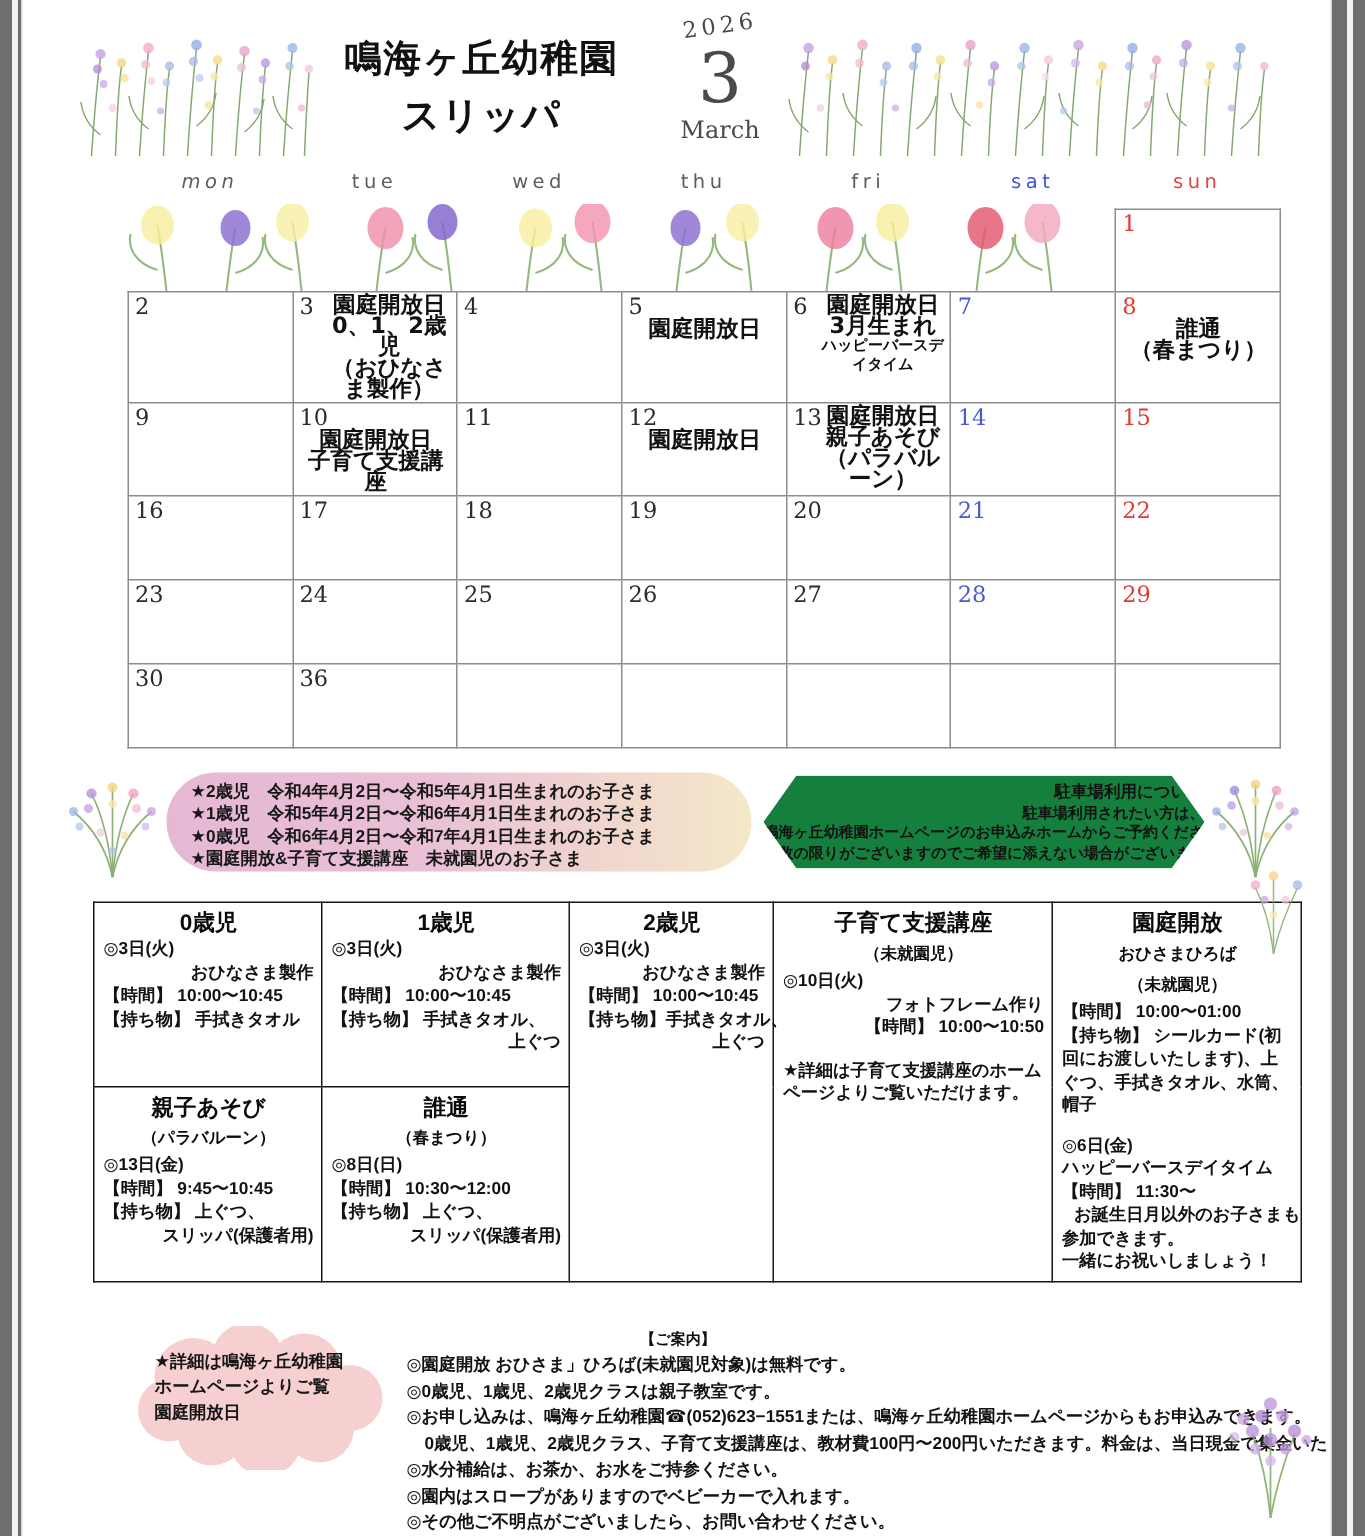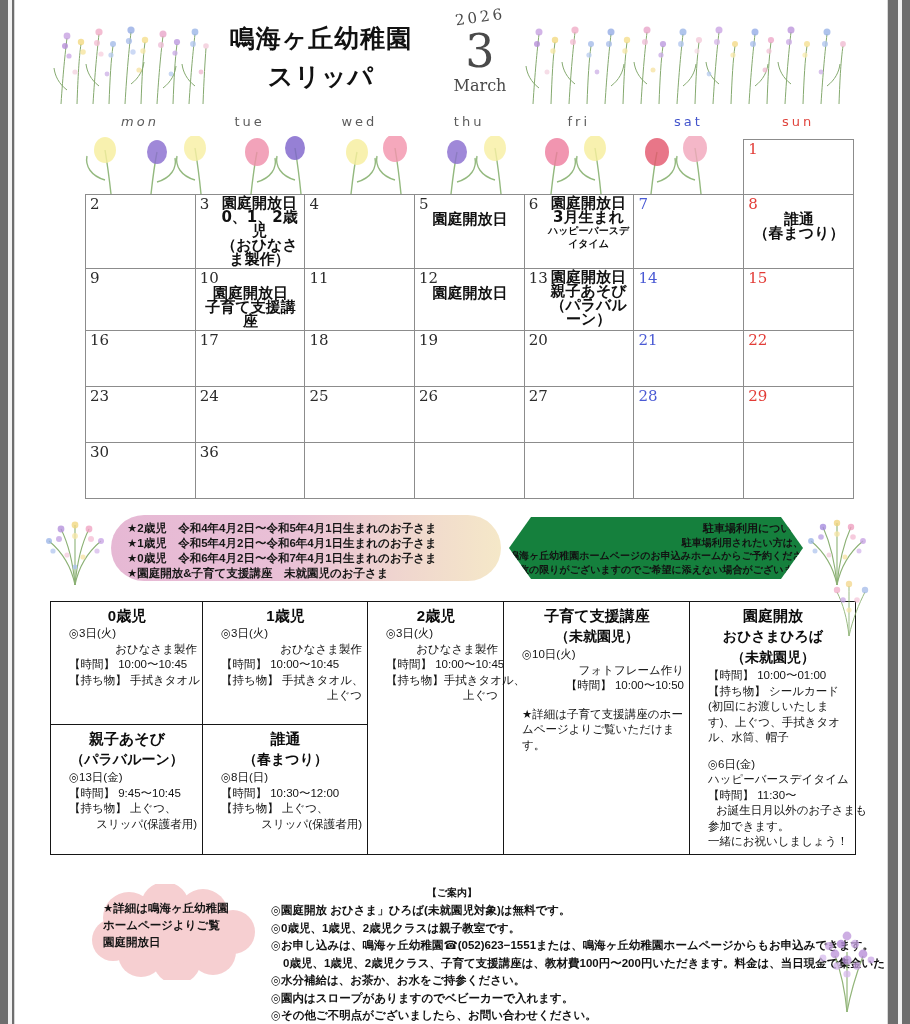--- a/index.html
+++ b/index.html
@@ -82,25 +82,25 @@
   .ribbon-gold {
     position:absolute; left:494px; top:12px; width:294px; height:62px;
     background:#15803d; text-align:right;
     clip-path: polygon(0 50%, 22px 0, calc(100% - 22px) 0, 100% 50%, calc(100% - 22px) 100%, 22px 100%);
     padding-top:5px;
   }
   .ribbon-gold .ln { font-size:10px; font-weight:bold; line-height:13.5px; color:#121212; white-space:nowrap; }
   .ribbon-gold .ln.hd { font-size:11px; }
 
   
-  #details { position:absolute; left:35px; top:601px; width:805px; border-collapse:collapse; table-layout:fixed; }
+  #details { position:absolute; left:47px; top:601px; width:805px; border-collapse:collapse; table-layout:fixed; }
   #details td { border:1.6px solid #161616; vertical-align:top; padding:3px 5px 4px 6px; }
   .dt-h { text-align:center; font-size:15px; font-weight:bold; line-height:21px; color:#0b0b0b; }
-  .dt-h .sub { font-size:14px; display:block; }
-  .dt-b { font-size:11.5px; line-height:15.5px; color:#121212; font-weight:normal;margin-left:12px; }
+  .dt-h .sub { font-size:11px; display:block; }
+  .dt-b { font-size:11.5px; line-height:15.5px; color:#121212; font-weight:bold; }
   .dt-b .r { display:block; white-space:nowrap; }
   .dt-b .r.ind { padding-left:8px;text-align:right; }
   .dt-b.wrap .r { white-space:normal; }
 
   
   #guide { position:absolute; left:0; top:886px; width:874px; height:138px; }
   .cloud { position:absolute; left:72px; top:-2px; width:180px; height:96px; }
   .cloud-txt {
     position:absolute; left:88px; top:14px; width:152px;
     font-size:11.5px; font-weight:bold; line-height:17px; color:#151515;

